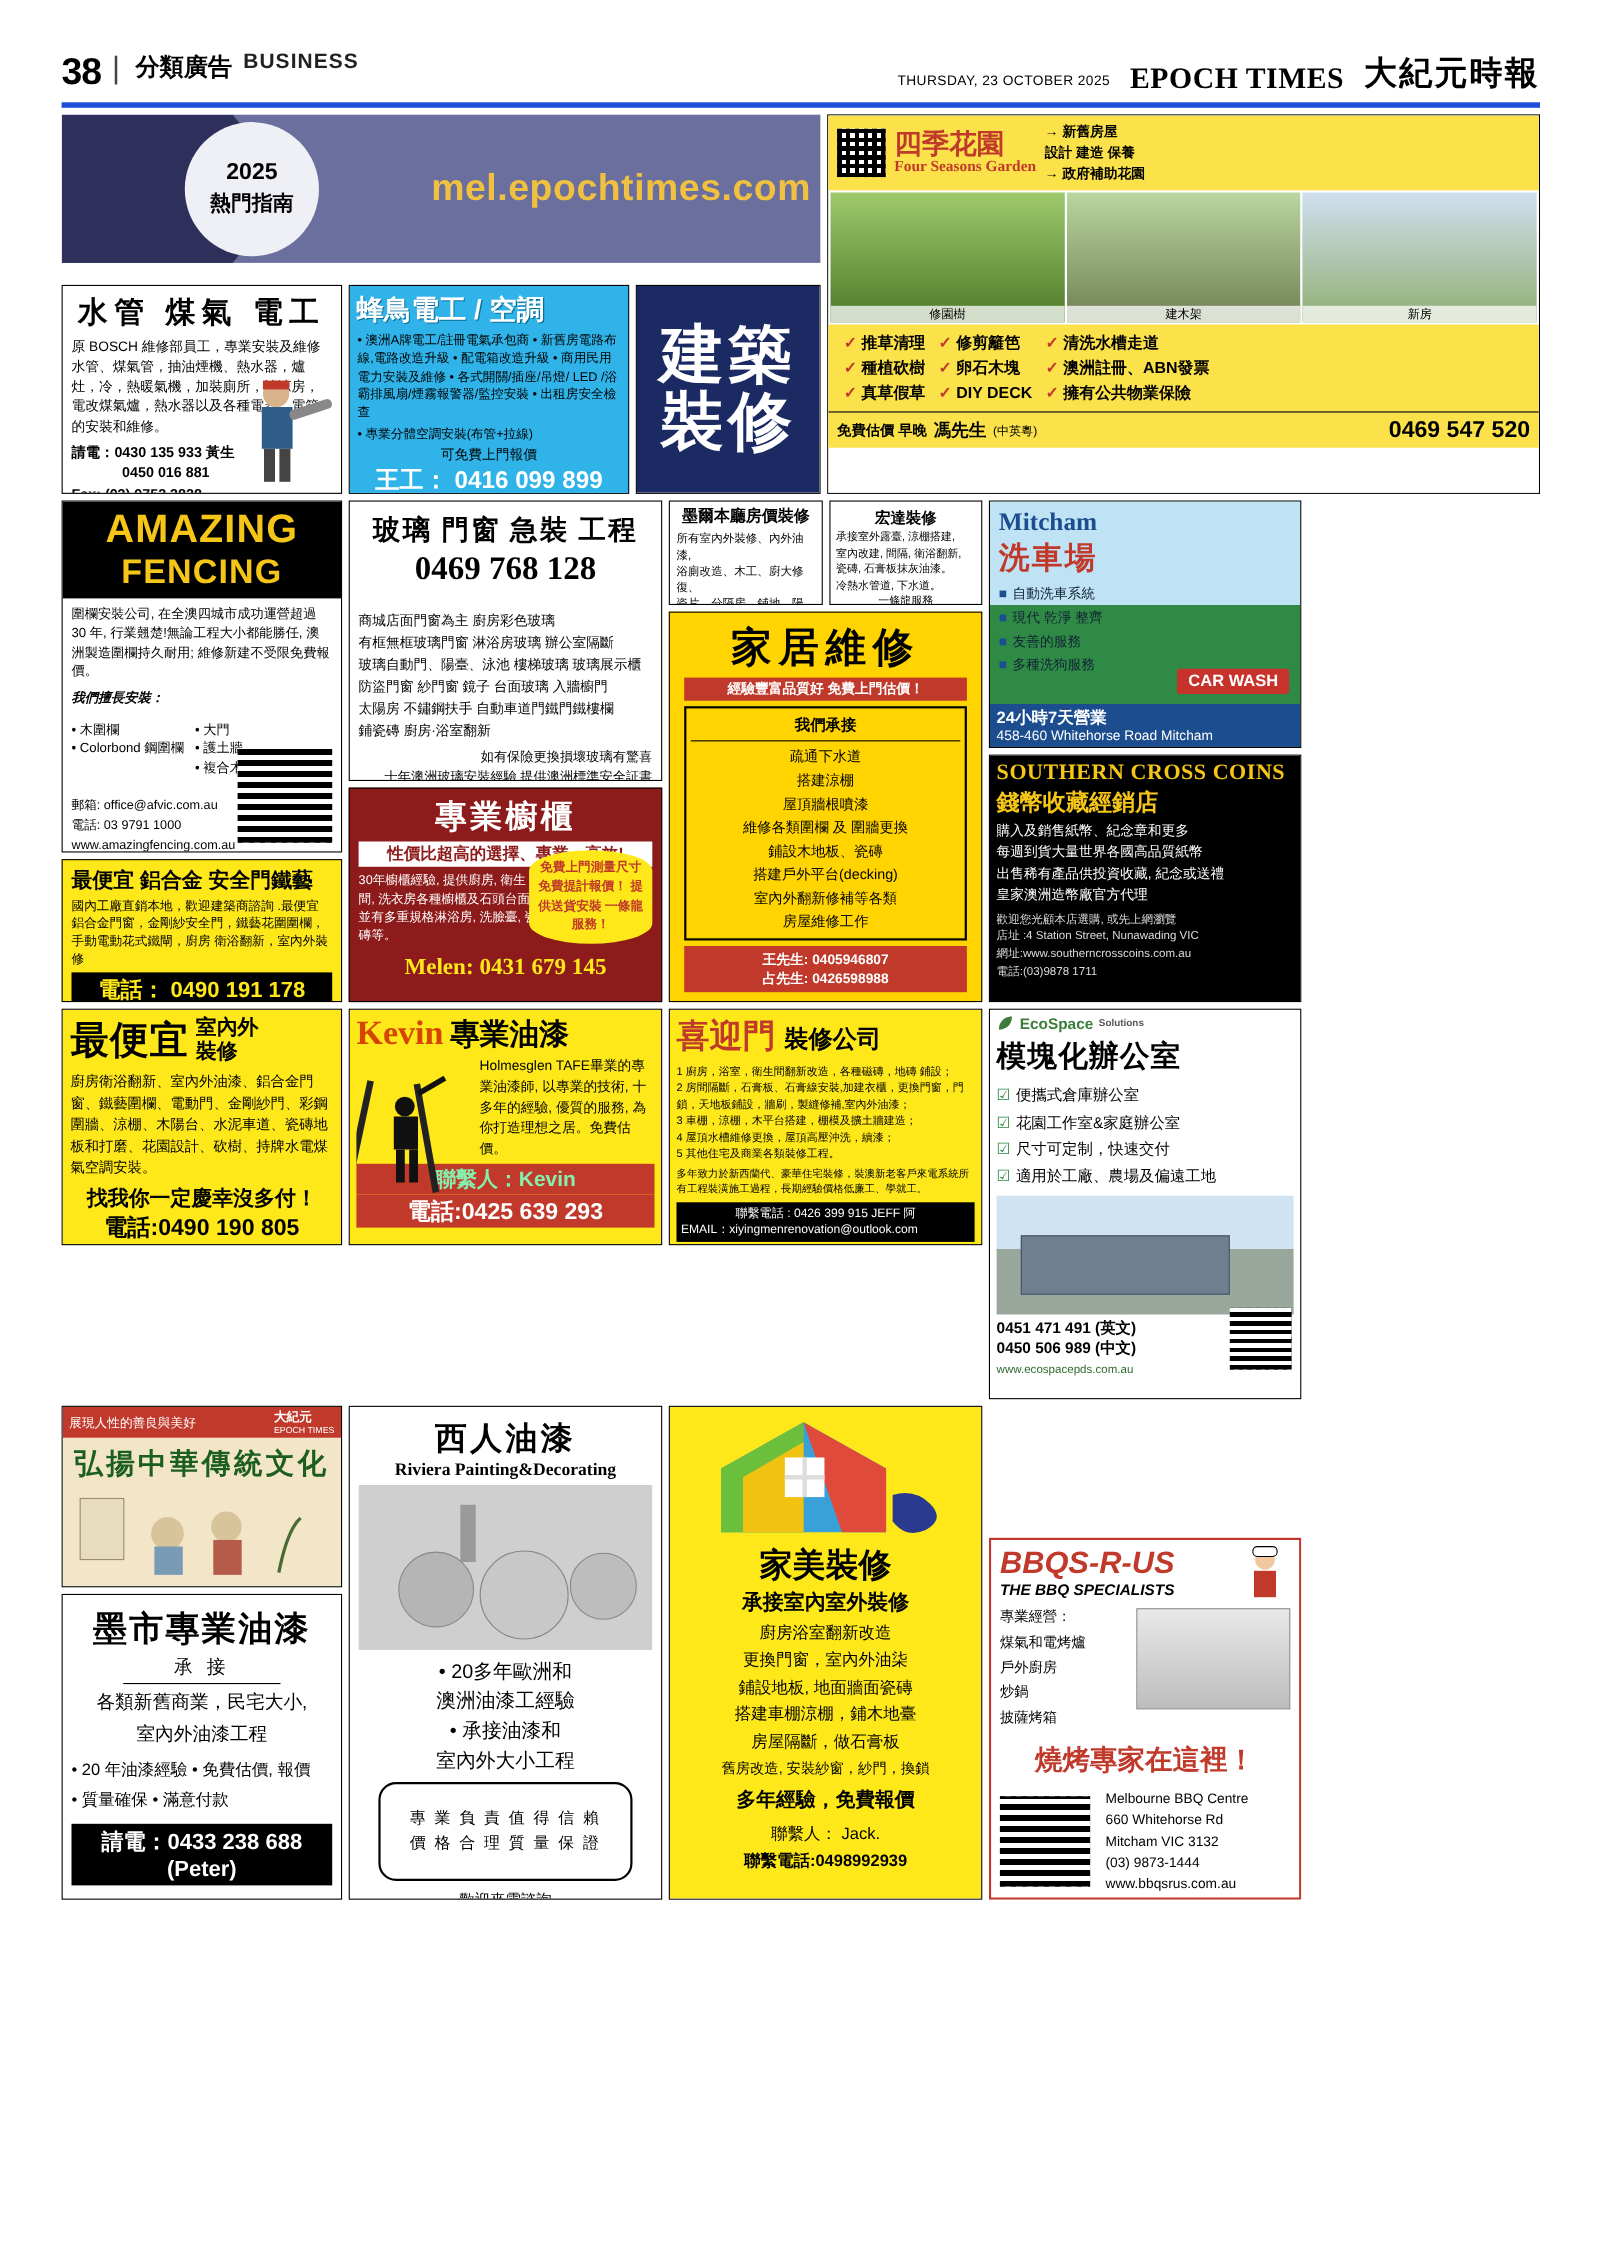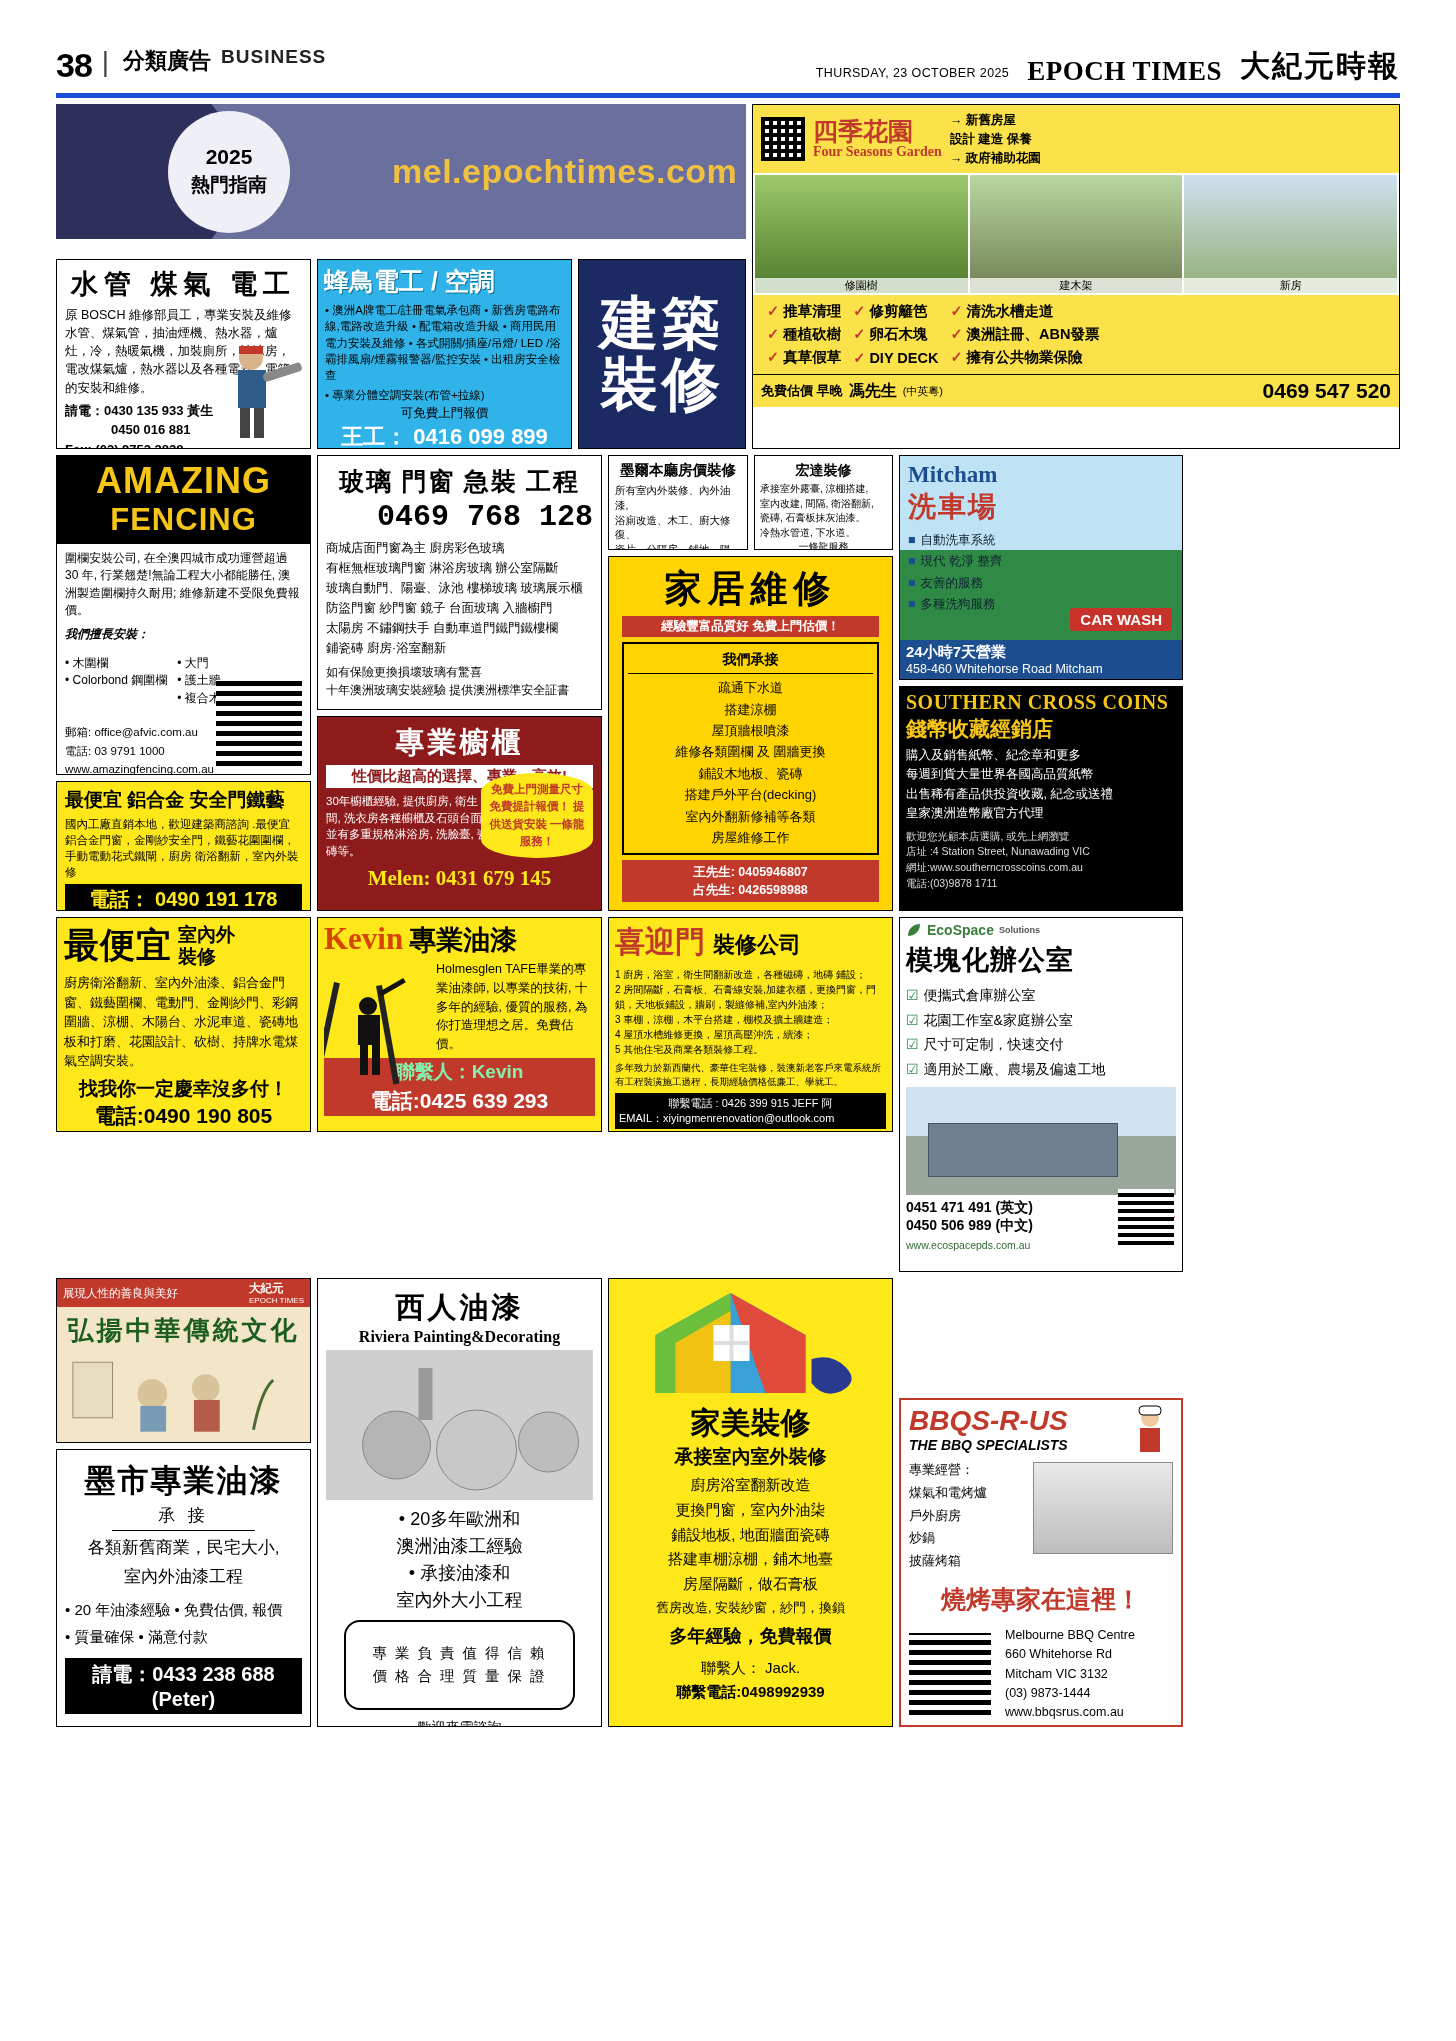--- a/index.html
+++ b/index.html
@@ -93,23 +93,23 @@
 
   
   .alu { background:#ffe81a; padding:5px 8px; }
   .alu h4 { font-size:19px; margin:0 0 3px; }
   .alu p { font-size:11.5px; line-height:1.4; margin:0; }
   .alu .ph { background:#000; color:#ffe81a; font-size:20px; font-weight:bold; text-align:center; margin-top:4px; padding:2px; }
 
   
   .glass { padding:5px 8px; }
   .glass h3 { font-size:25px; text-align:center; margin:4px 0 2px; letter-spacing:2px; font-family:"Liberation Serif",serif;}
-  .glass .ph { font-size:30px; text-align:right; font-weight:bold; font-family:Liberation Mono, monospace; margin-bottom:4px; }
+  .glass .ph { font-size:30px; text-align:center; font-weight:bold; font-family:Liberation Serif, serif; margin-bottom:20px; }
   .glass .li { font-size:12.5px; line-height:1.6; }
-  .glass .note { font-size:12px; text-align:left; margin-top:5px; line-height:1.5;}
+  .glass .note { font-size:12px; text-align:right; margin-top:5px; line-height:1.5;}
 
   
   .cab { background:#8e1b1b; color:#fff; padding:4px 8px 8px; position:relative; }
   .cab h3 { font-size:29px; text-align:center; margin:2px 0; letter-spacing:3px;}
   .cab .sub { background:#fff; color:#8e1b1b; font-weight:bold; font-size:15px; text-align:center; padding:2px;}
   .cab p { font-size:11.5px; line-height:1.45; margin:5px 0 0; width:62%; }
   .cab .stamp { position:absolute; right:8px; top:56px; width:112px; background:#ffe81a; color:#c0392b;
       border-radius:50%/22%; font-size:11.5px; line-height:1.5; text-align:center; padding:8px 4px; font-weight:bold;}
   .cab .melen { color:#ffe81a; font-size:21px; font-weight:bold; text-align:center; margin-top:6px; font-family:"Liberation Serif",serif;}
 

